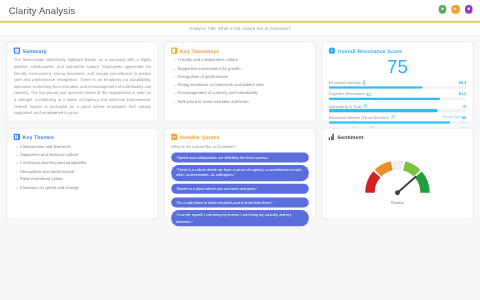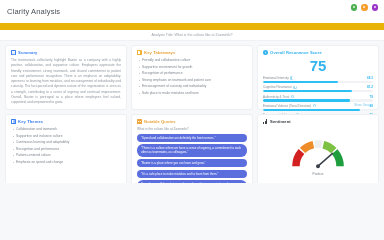--- a/index.html
+++ b/index.html
@@ -6,23 +6,23 @@
   html, body {
     width: 384px; height: 183px;
     background: #f7f8fa;
     font-family: "Liberation Sans", sans-serif;
     overflow: hidden;
   }
   .app { width: 384px; height: 183px; position: relative; }
 
   
   .header {
-    height: 30px;
+    height: 18px;
     background: #ffffff;
-    border-bottom: 7px solid #eab308;
+    border-bottom: 1px solid #eab308;
     display: flex; align-items: center;
     padding: 0 7px;
     position: relative;
   }
   .app-title {
     font-size: 7.5px; color: #4a4f55; letter-spacing: .15px;
   }
   .header-icons {
     position: absolute; right: 6px; top: 4px;
     display: flex; gap: 4px; align-items: center;
@@ -96,21 +96,21 @@
     font-size: 3.3px; line-height: 1.55; color: #7f868e;
     padding-left: 5px; position: relative; margin-bottom: 1.4px;
   }
   ul.blist li::before {
     content:""; position:absolute; left:1.6px; top:2px;
     width:1.3px; height:1.3px; border-radius:50%; background:#b6bcc4;
   }
 
   
   .score-big {
-    text-align: center; font-size: 15px; font-weight: bold;
+    text-align: center; font-size: 15px; font-weight: normal;
     color: #31b3ee; line-height: 1; margin: 1px 0 3px;
   }
   .metric { margin-bottom: 2.2px; }
   .metric-top { display:flex; align-items:center; justify-content:space-between; }
   .metric-label { font-size: 3.05px; color:#868d95; display:flex; align-items:center; gap:1.5px; }
   .minfo { width:3.2px;height:3.2px;border-radius:50%;background:#9fd9f4;display:inline-block;flex:0 0 auto;position:relative;}
   .minfo::after{content:"";position:absolute;left:1.3px;top:.7px;width:.6px;height:1.7px;background:#fff;}
   .metric-val { font-size: 3.05px; color:#31b3ee; font-weight:bold; }
   .bar-bg { height: 2.2px; background:#f0f2f5; border-radius:1.2px; margin-top:.9px; overflow:hidden; }
   .bar-fill { height:100%; background:#2ec0f5; border-radius:1.2px; }

